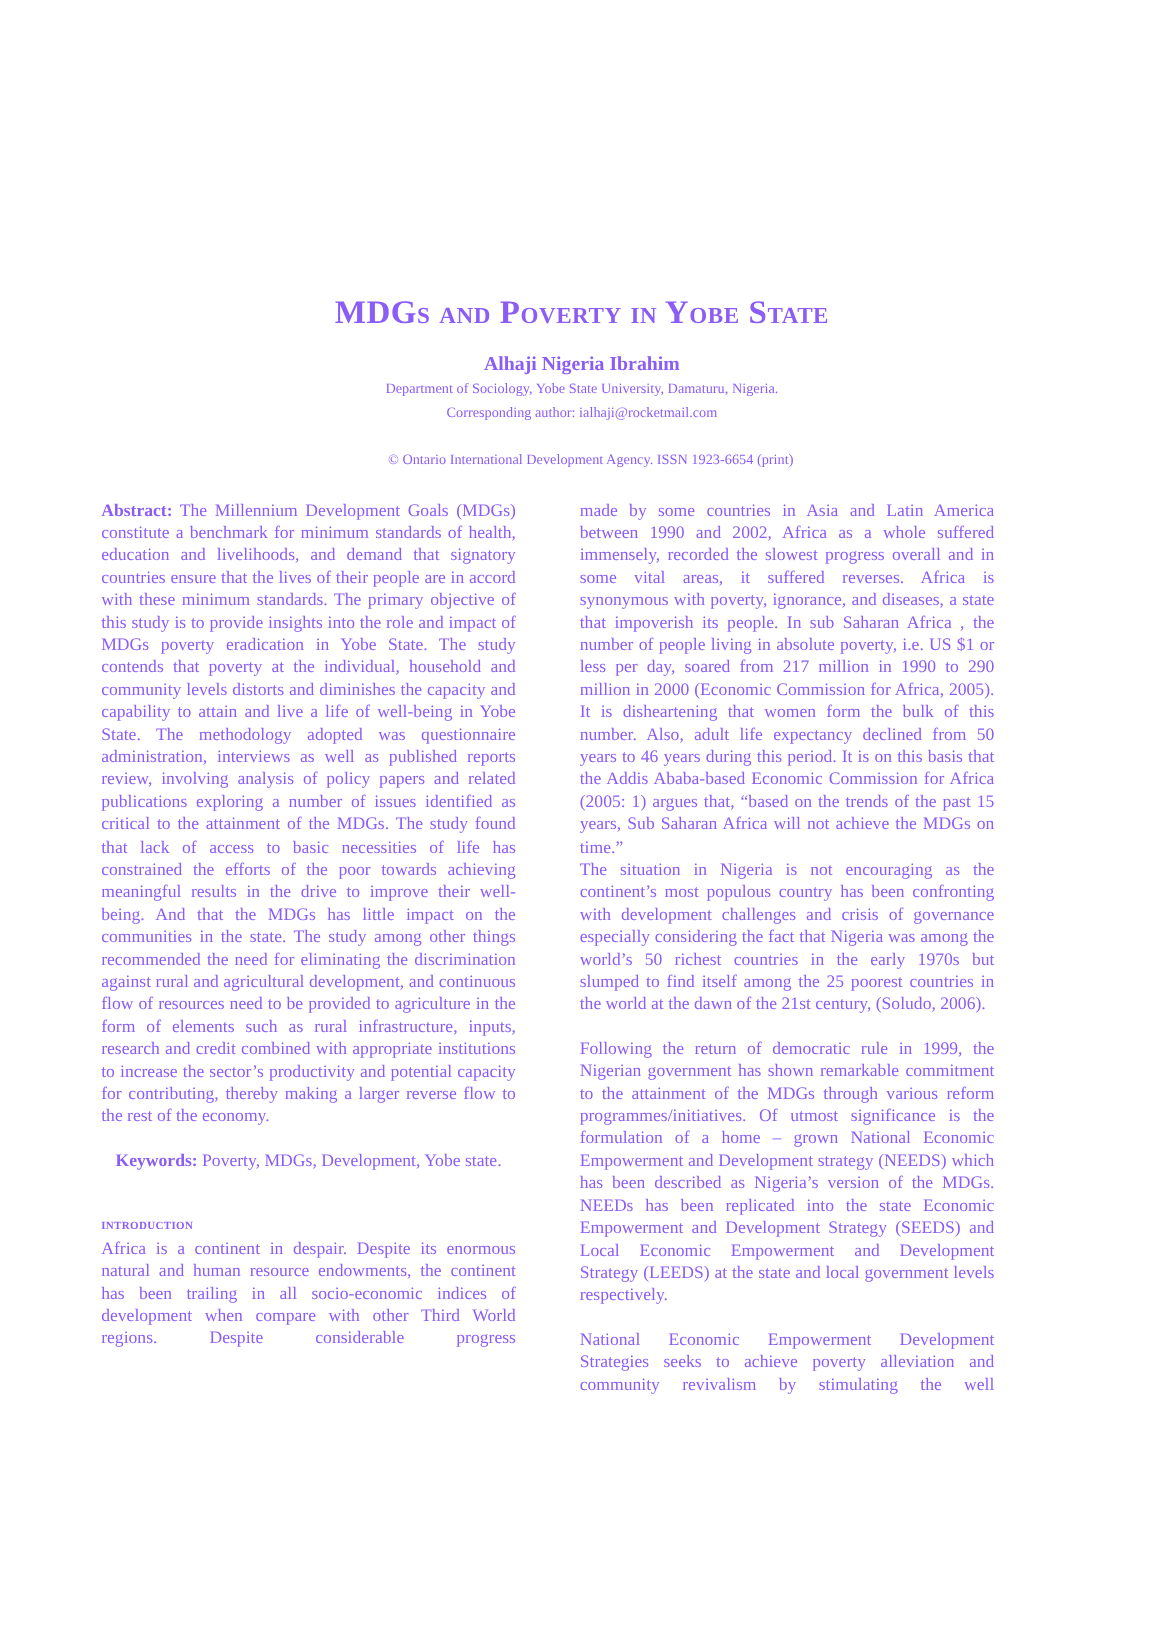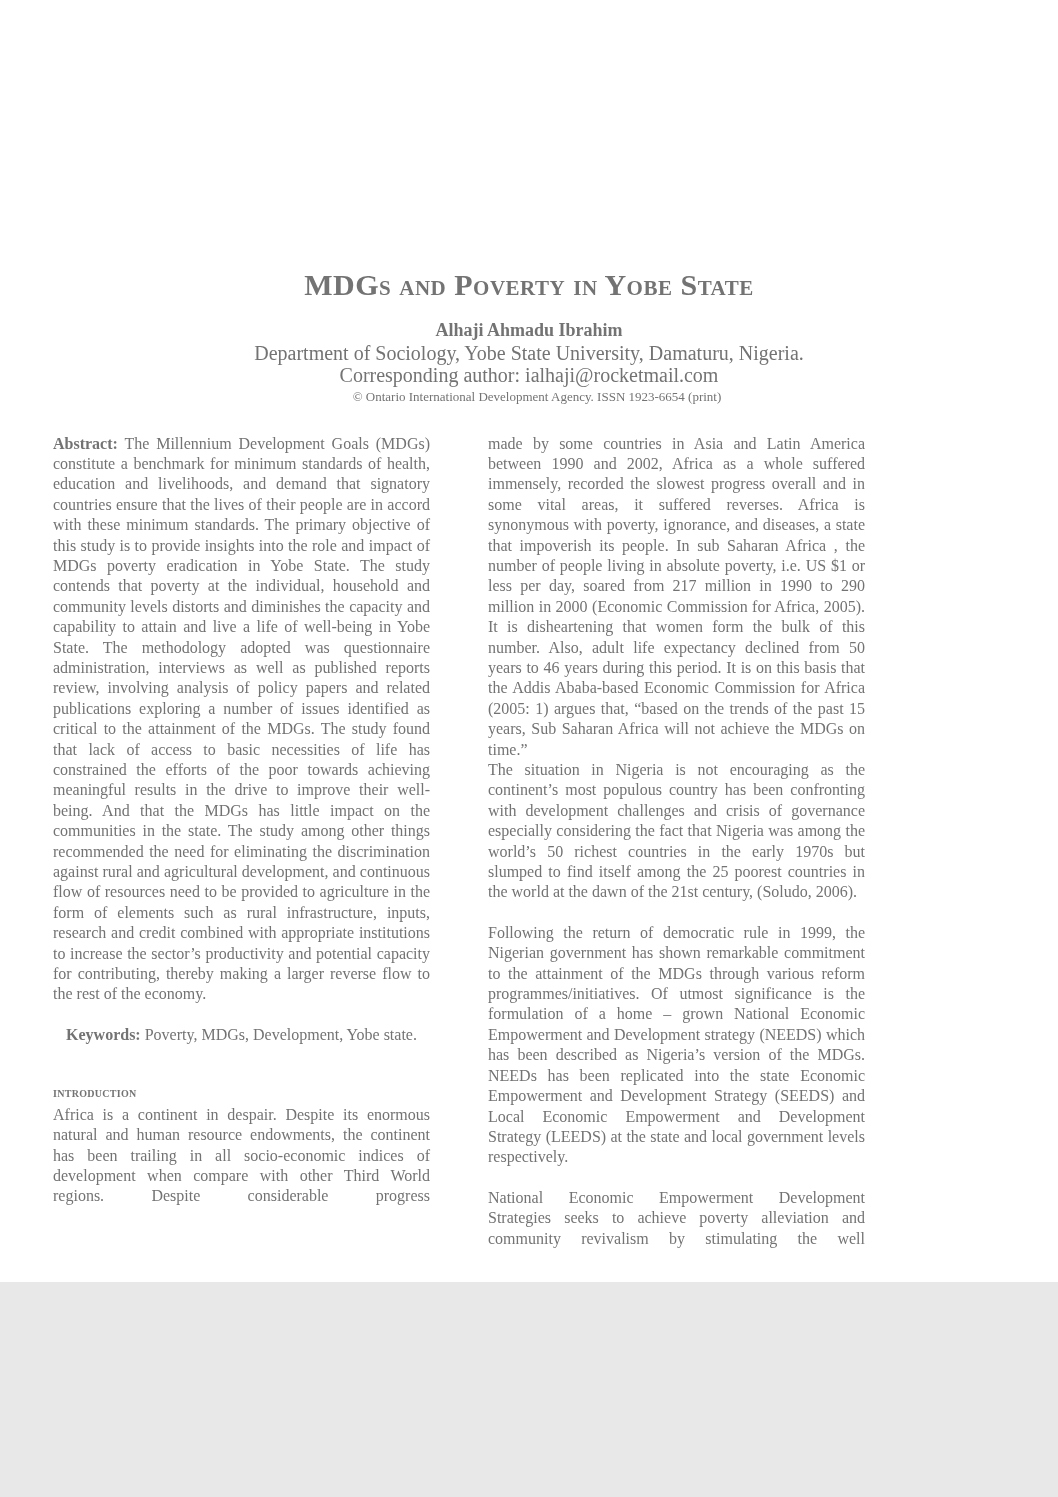--- a/index.html
+++ b/index.html
@@ -1,44 +1,44 @@
 <!DOCTYPE html>
 <html><head>
 <meta charset="utf-8">
 <style>
   * { margin: 0; padding: 0; box-sizing: border-box; }
   html, body { background: #e8e8e8; }
   .page {
     position: relative;
     width: 1058px;
-    height: 1282px;
+    height: 1497px;
     margin: 0 auto;
     background: #ffffff;
-    color: #737373;
+    color: #8b5cf6;
     font-family: "Liberation Serif", serif;
     overflow: hidden;
   }
   .header { text-align: center; padding-top: 268px; }
   .paper-title {
     font-size: 30px;
     font-weight: bold;
     font-variant: small-caps;
     letter-spacing: 0.5px;
     line-height: 34px;
   }
   .author-block { margin-top: 17px; }
   .author-name { font-size: 18px; font-weight: bold; line-height: 23px; }
-  .affiliation, .corresponding { font-size: 20px; line-height: 22px; }
-  .issn-block { margin-top: 2px; padding-left: 16px; }
+  .affiliation, .corresponding { font-size: 13px; line-height: 22px; }
+  .issn-block { margin-top: 23px; padding-left: 16px; }
   .issn-line { font-size: 13px; line-height: 17.5px; }
 
   .columns {
     display: flex;
     gap: 58px;
-    padding: 0 53px;
+    padding: 0 92px;
     margin-top: 28px;
   }
   .col { width: 377px; }
   .body-text {
     font-size: 16px;
     line-height: 20.4px;
     text-align: justify;
   }
   .body-text p { margin: 0; }
   b.inline-label { font-weight: bold; }
@@ -55,21 +55,21 @@
 </style>
 </head>
 <body>
 
 <div class="page">
 
   <div class="header">
     <div class="paper-title">MDGs and Poverty in Yobe State</div>
 
     <div class="author-block">
-      <div class="author-name">Alhaji Ahmadu Ibrahim</div>
+      <div class="author-name">Alhaji Nigeria Ibrahim</div>
       <div class="affiliation">Department of Sociology, Yobe State University, Damaturu, Nigeria.</div>
       <div class="corresponding">Corresponding author: ialhaji@rocketmail.com</div>
     </div>
 
     <div class="issn-block">
       <div class="issn-line">© Ontario International Development Agency. ISSN 1923-6654 (print)</div>
     </div>
   </div>
 
   <div class="columns">

